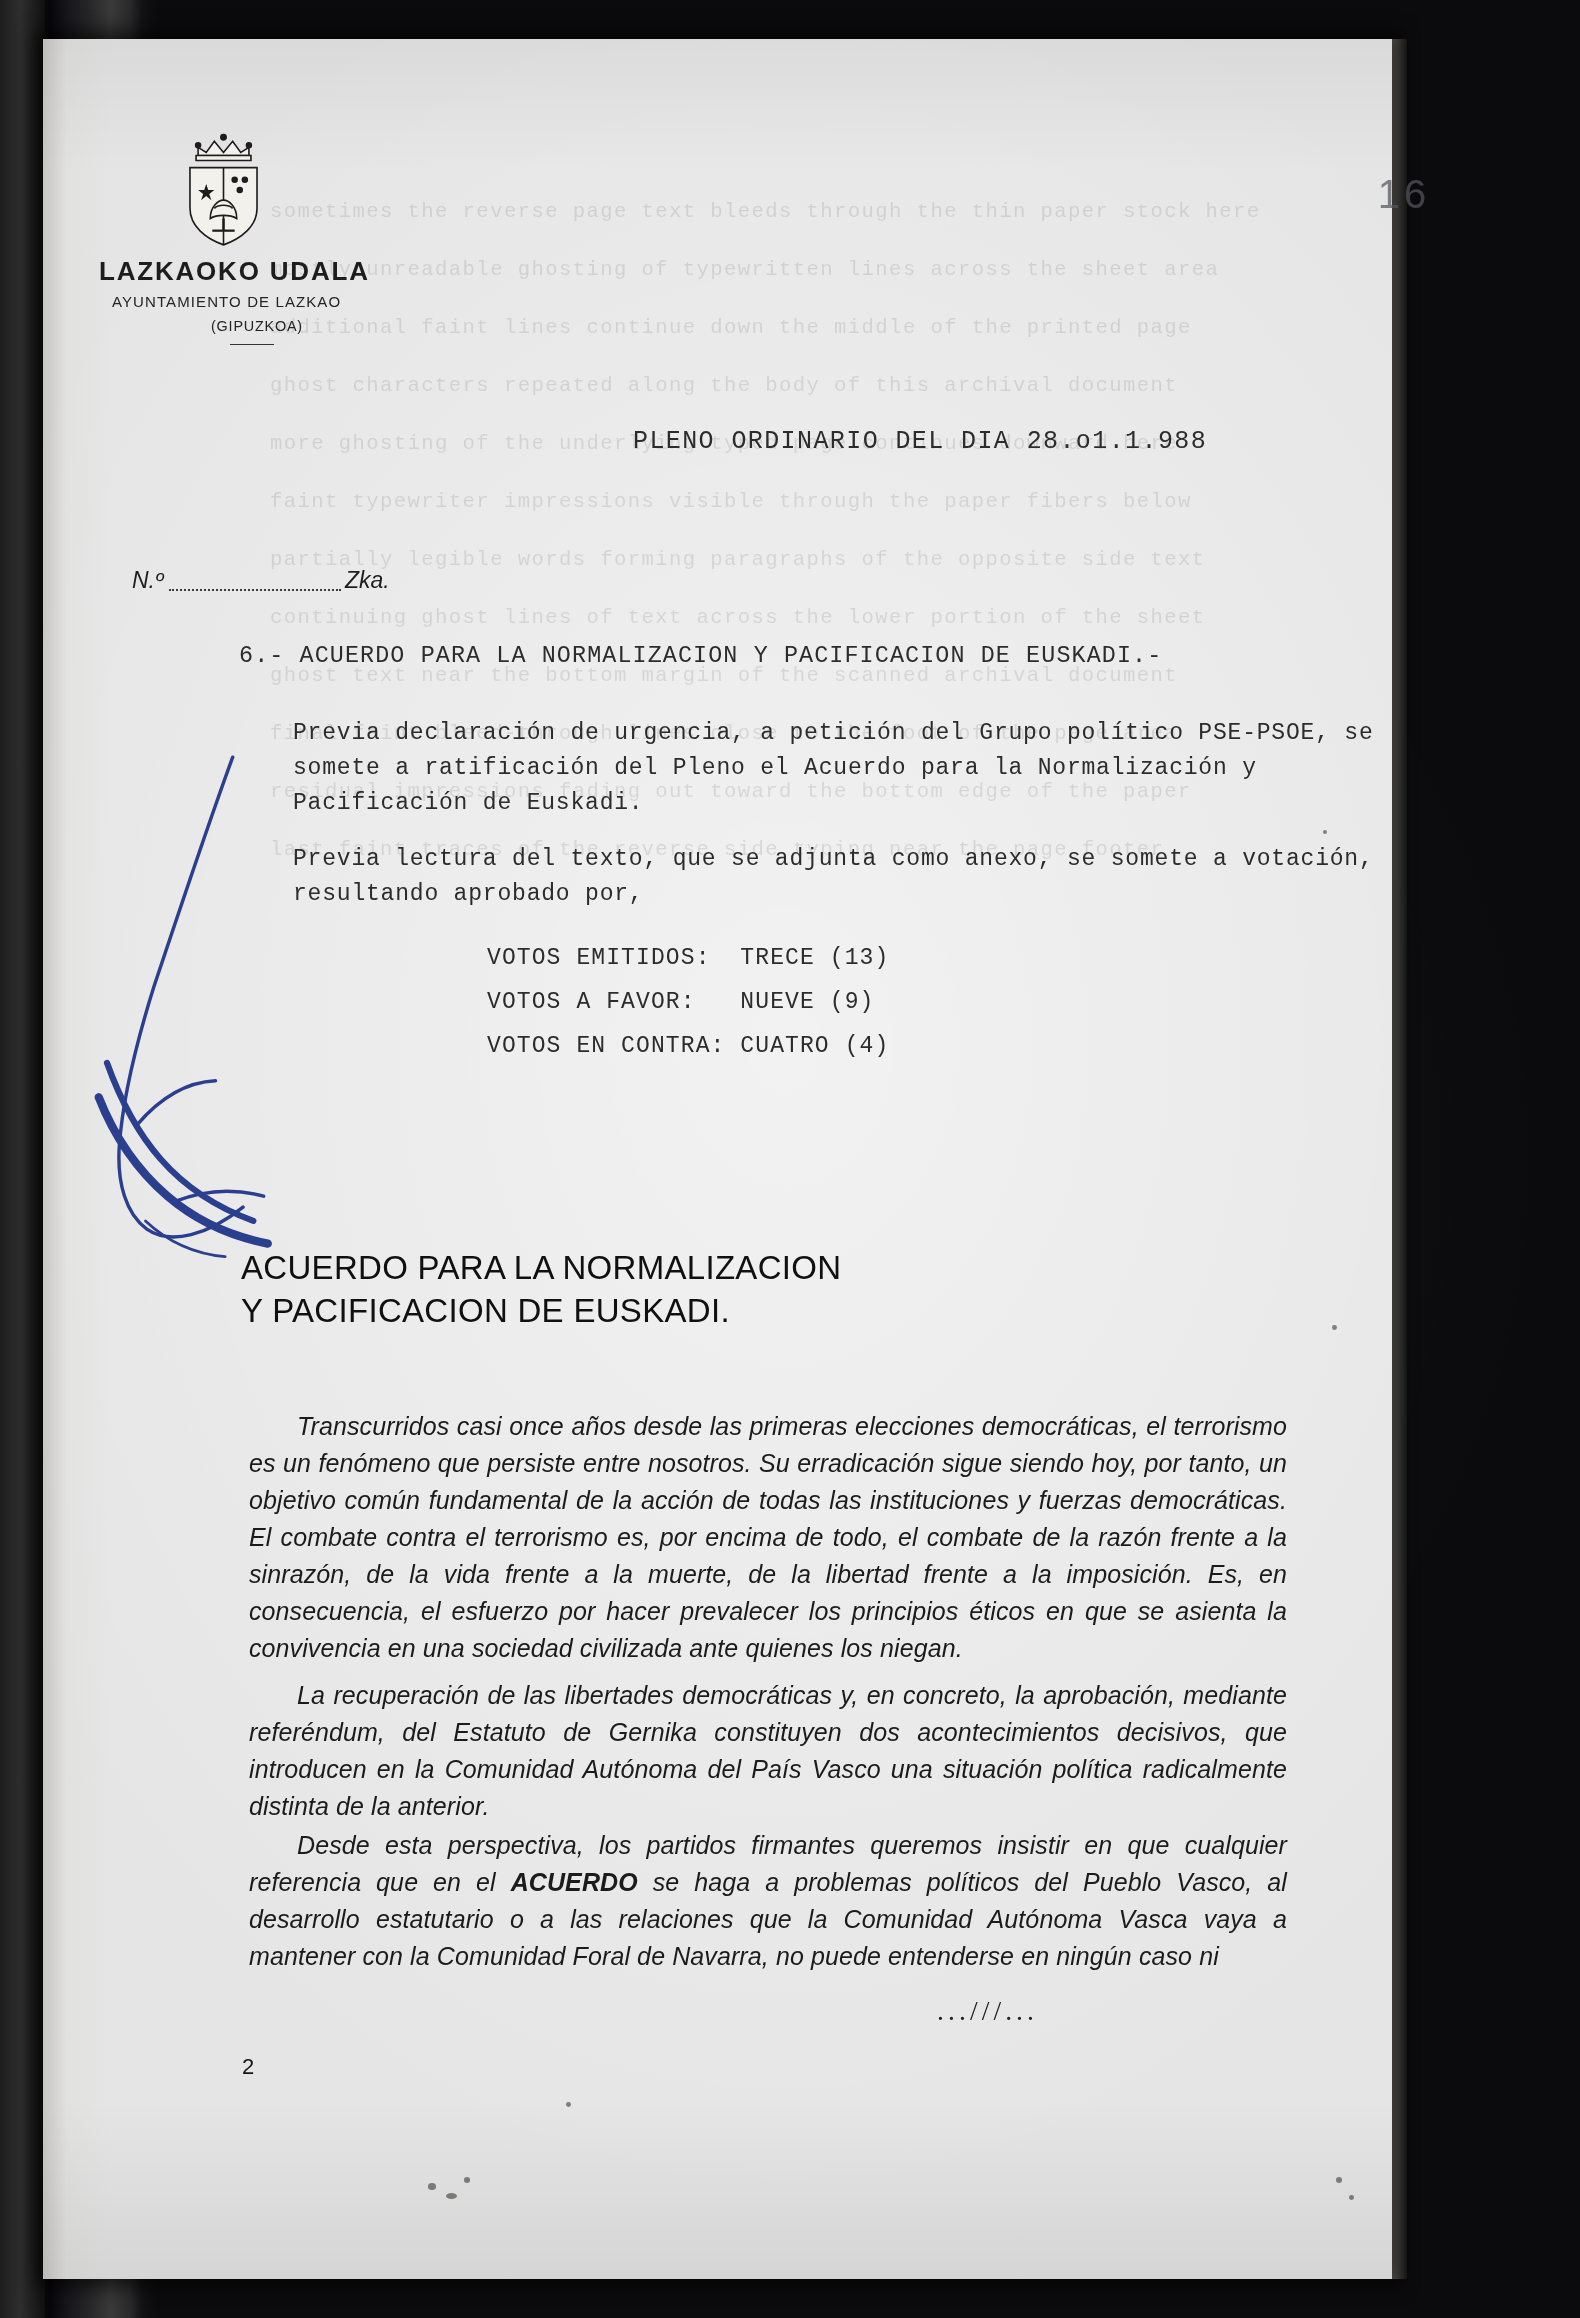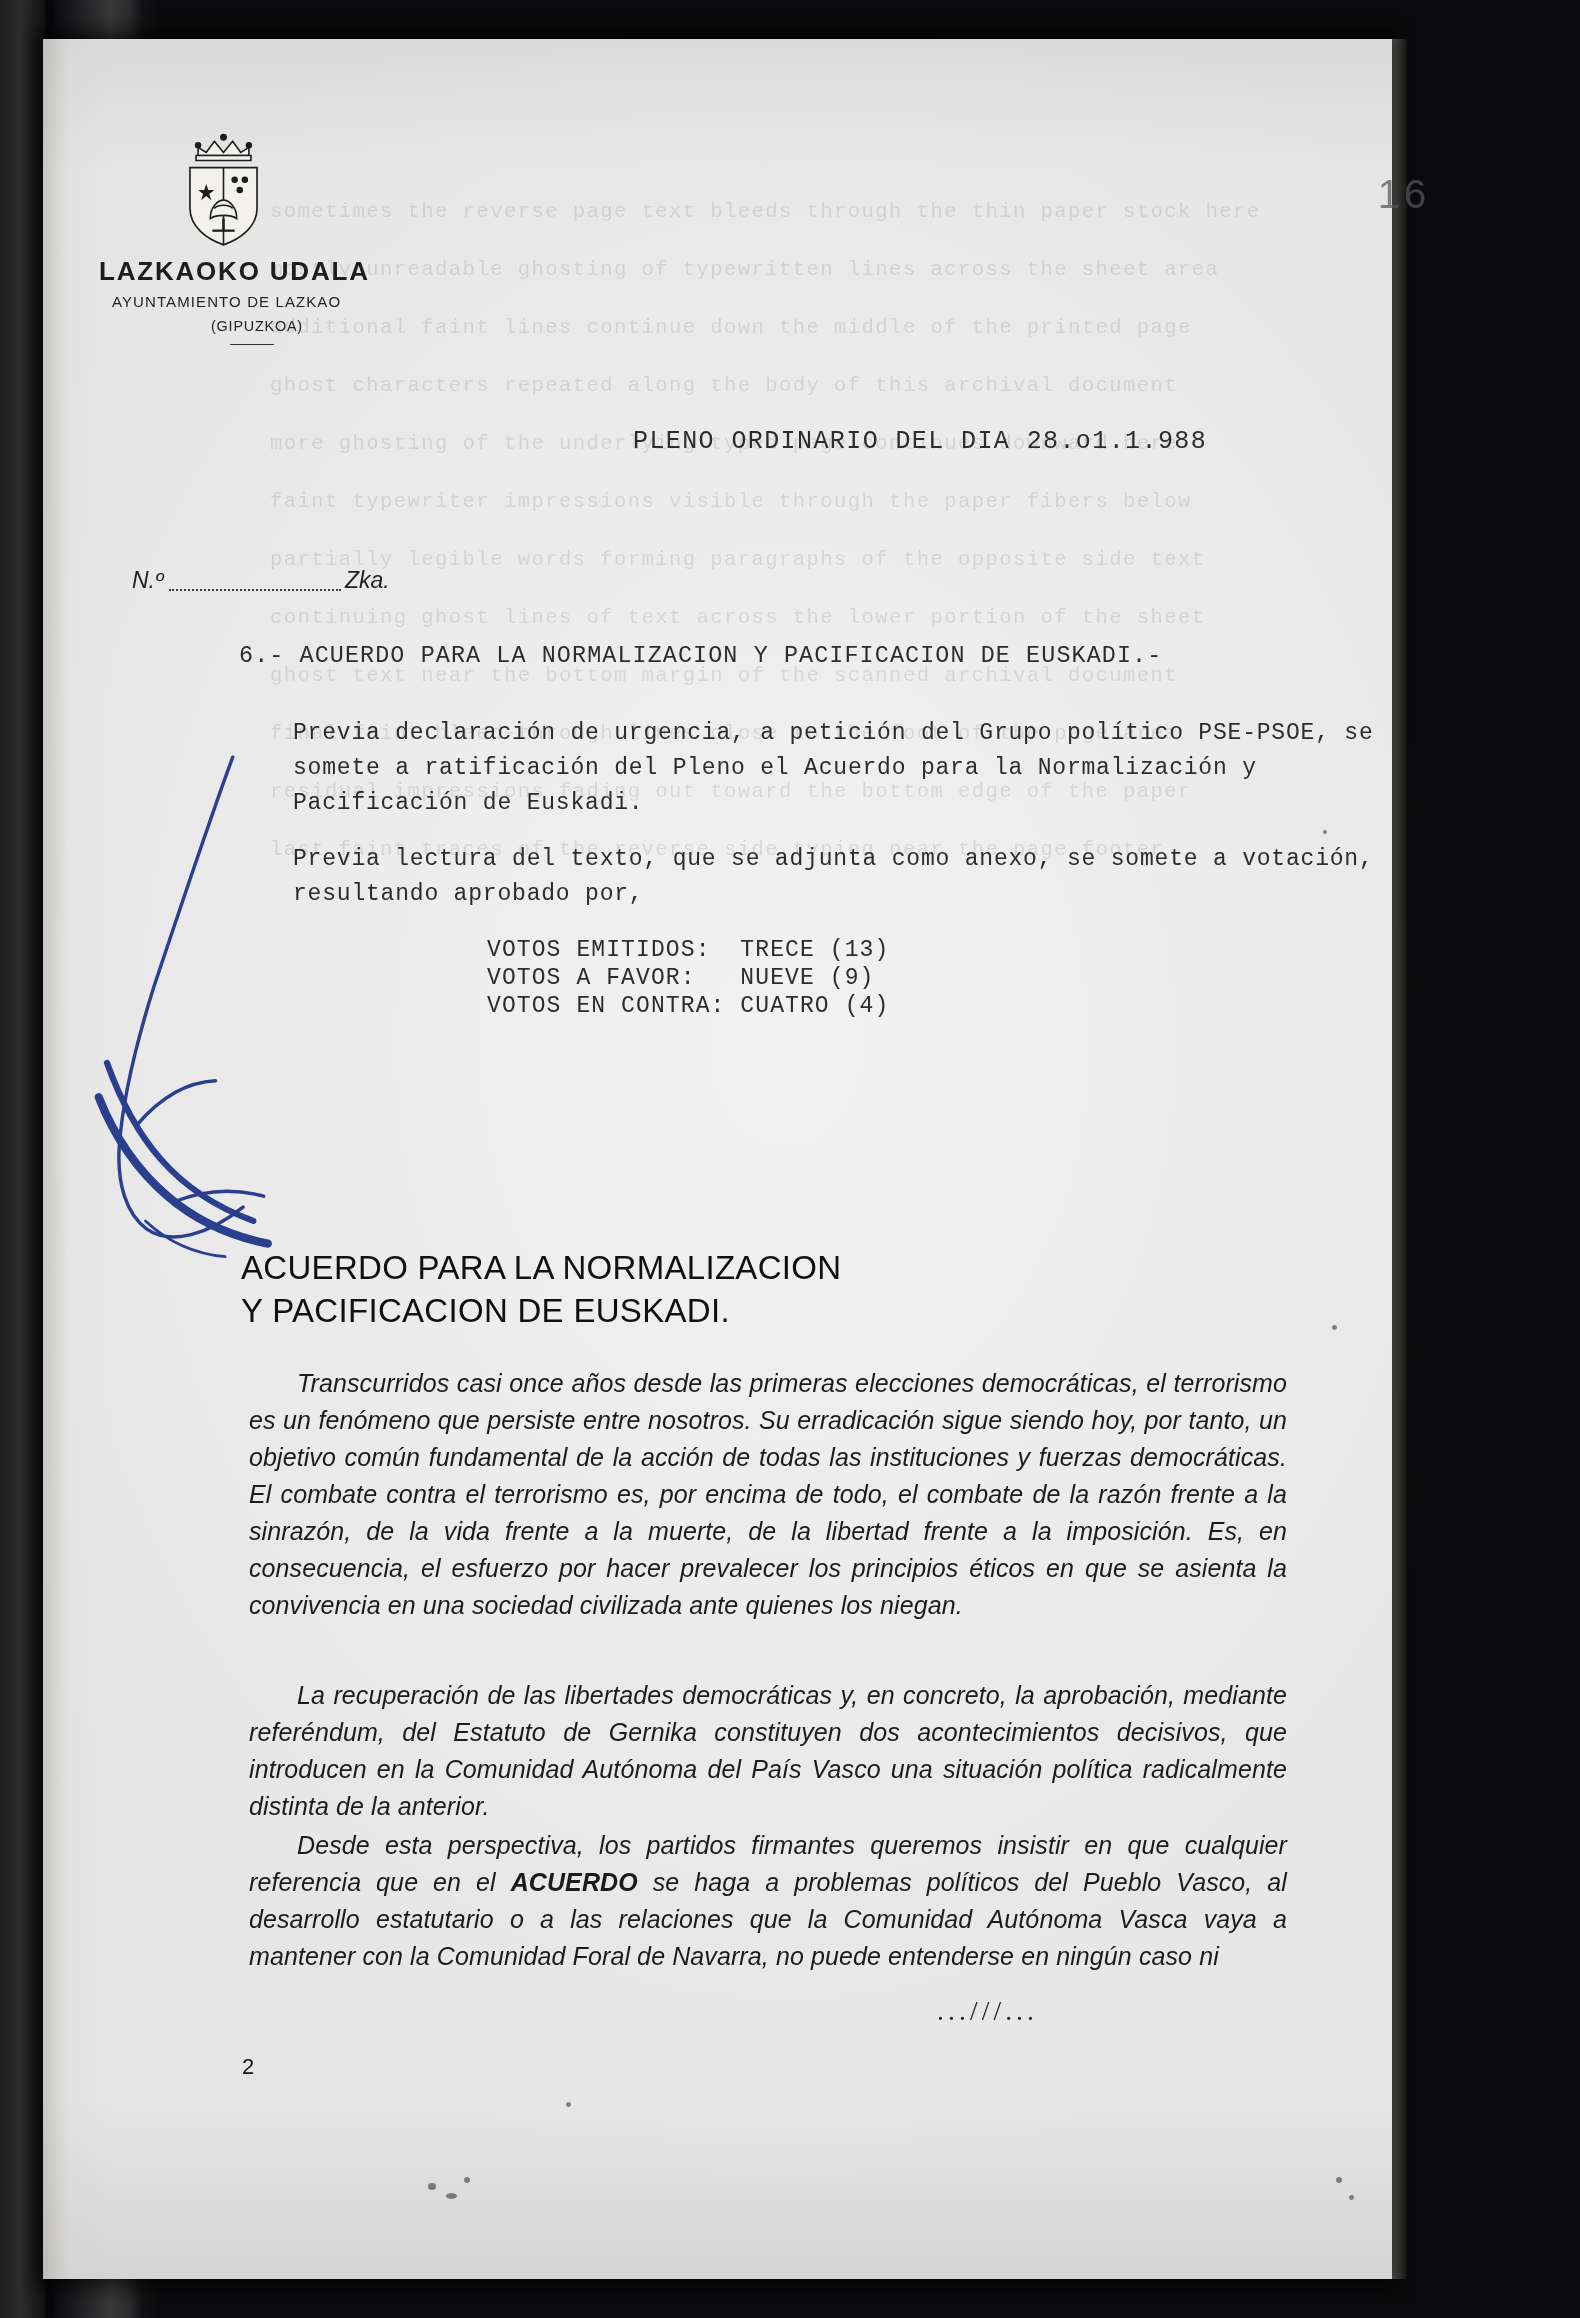--- a/index.html
+++ b/index.html
@@ -194,21 +194,21 @@
     width: 1128px;
     font-size: 23px;
     line-height: 35px;
     letter-spacing: 0.8px;
   }
   .votes {
     position: absolute;
     left: 444px;
     top: 897px;
     font-size: 23px;
-    line-height: 28px;
+    line-height: 44px;
     letter-spacing: 1.1px;
     white-space: pre;
   }
 
   
   .signature {
     position: absolute;
     left: 27.5px;
     top: 701px;
     width: 241px;
@@ -235,21 +235,21 @@
     position: absolute;
     font-style: italic;
     font-size: 25px;
     line-height: 37px;
     color: #1b1b1b;
     font-family: "Liberation Sans", sans-serif;
     text-align: justify;
     letter-spacing: 0.1px;
   }
   .body-p b { font-weight: 700; font-style: italic; }
-  .p1 { left: 206px; top: 1326px; width: 1038px; text-indent: 48px; }
+  .p1 { left: 206px; top: 1369px; width: 1038px; text-indent: 48px; }
   .p2 { left: 206px; top: 1638px; width: 1038px; text-indent: 48px; }
   .p3 { left: 206px; top: 1788px; width: 1038px; text-indent: 48px; }
 
   .continuation {
     position: absolute;
     left: 894px;
     top: 1956px;
     font-size: 27.5px;
     letter-spacing: 4.1px;
     color: #222;

